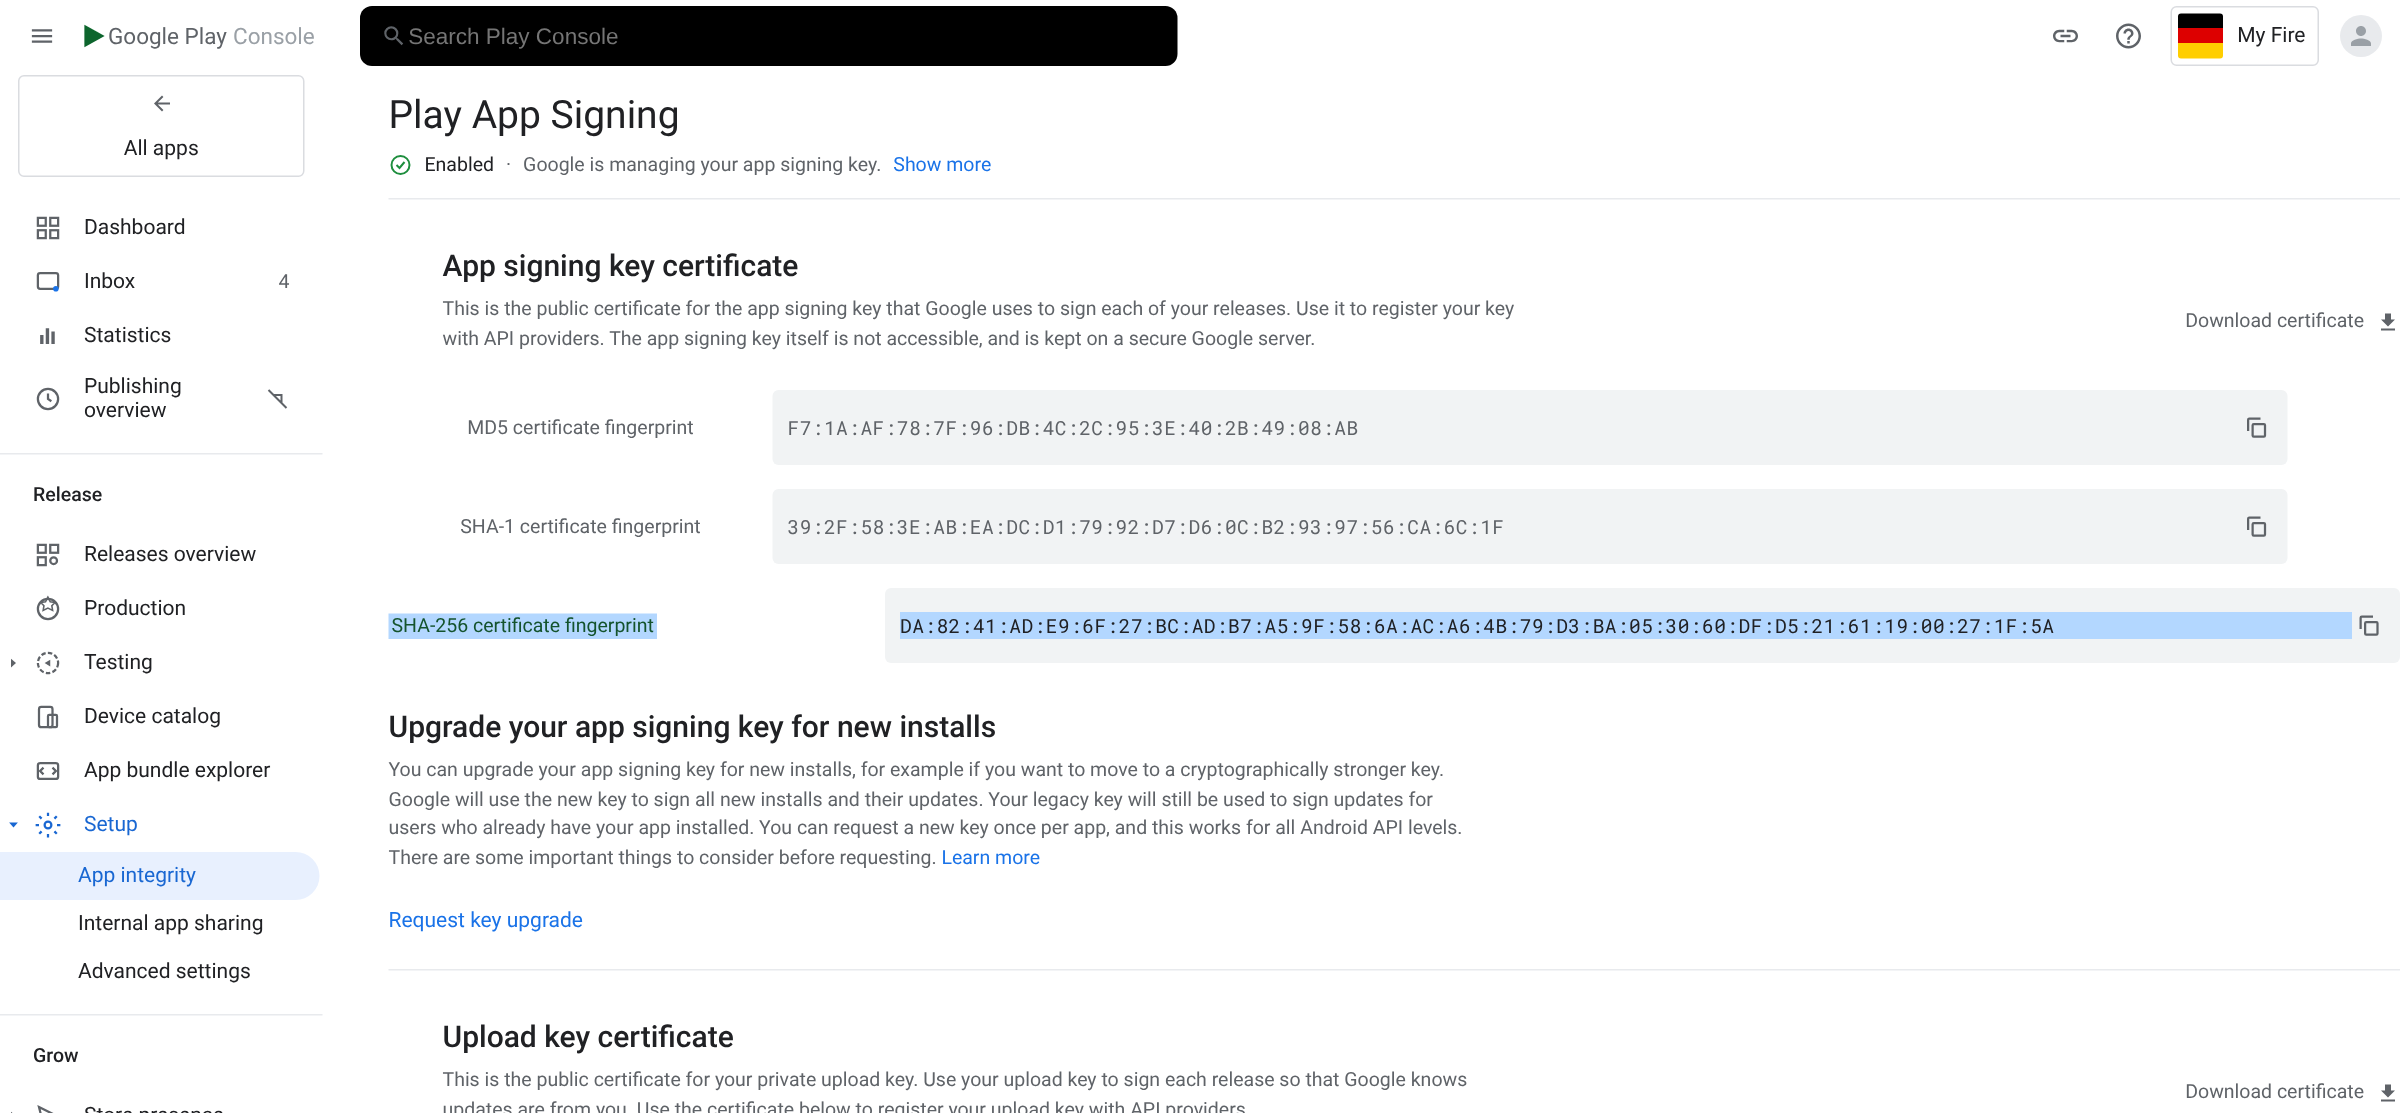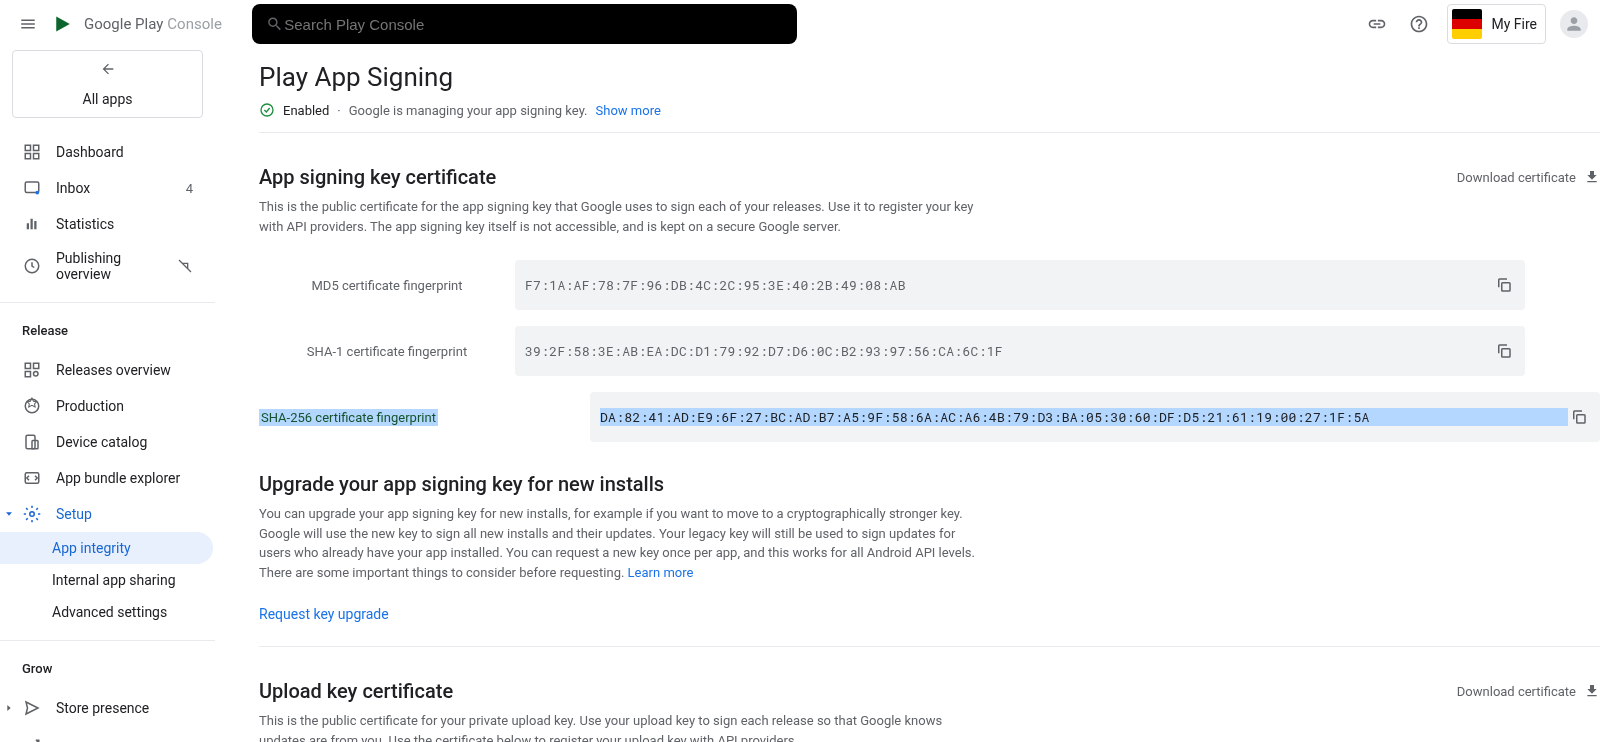--- a/index.html
+++ b/index.html
@@ -1,21 +1,21 @@
 <!DOCTYPE html>
 <html><head>
   <meta charset="utf-8">
   <style>
     * { margin: 0; padding: 0; box-sizing: border-box; }
     body { font-family: 'Google Sans', Roboto, Arial, sans-serif; font-size: 14px; color: #202124; background: #fff; }
     
     
     .topbar { display: flex; align-items: center; height: 48px; padding: 0 12px; gap: 10px; }
     .menu-icon-btn { width: 32px; height: 32px; display: flex; align-items: center; justify-content: center; cursor: pointer; border-radius: 50%; }
-    .logo { display: flex; align-items: center; gap: 12px; margin-right: 20px; }
+    .logo { display: flex; align-items: center; gap: 0; margin-right: 20px; }
     .logo-mark { width: 18px; height: 18px; }
     .logo-text { display: flex; gap: 4px; font-size: 15px; }
     .logo-dark { color: #5f6368; }
     .logo-light { color: #9aa0a6; }
     .search { flex: 0 0 545px; display: flex; align-items: center; background: #000000; height: 40px; border-radius: 8px; padding: 0 14px; gap: 1px; }
     .search input { border: none; background: transparent; outline: none; font-size: 15px; width: 100%; color: #5f6368; }
     .top-right { margin-left: auto; display: flex; align-items: center; gap: 14px; }
     .icon-btn { width: 28px; height: 28px; display: flex; align-items: center; justify-content: center; cursor: pointer; }
     .user-chip { display: flex; align-items: center; gap: 10px; border: 1px solid #dadce0; border-radius: 4px; padding: 4px 8px 4px 4px; }
     .user-avatar { width: 30px; height: 30px; border-radius: 2px; background: linear-gradient(to bottom, #000 0%, #000 33%, #dd0000 33%, #dd0000 66%, #ffce00 66%, #ffce00 100%); }
@@ -43,21 +43,21 @@
     
     
     .main { flex: 1; padding: 14px 0 40px 44px; }
     .page-title { font-size: 26px; font-weight: 400; margin-bottom: 10px; }
     .status-row { display: flex; align-items: center; gap: 8px; font-size: 13px; color: #5f6368; }
     .status-enabled { color: #202124; }
     .dot { color: #5f6368; }
     .link { color: #1a73e8; cursor: pointer; }
     .section-hr { border-top: 1px solid #e8eaed; margin-top: 14px; }
     
-    .section-header { display: flex; align-items: flex-start; justify-content: space-between; margin-top: 32px; }
+    .section-header { display: flex; align-items: center; justify-content: space-between; margin-top: 32px; margin-left: 36px; }
     .section-title-big { font-size: 20px; font-weight: 500; margin-bottom: 8px; }
     .section-desc { font-size: 13px; color: #5f6368; max-width: 730px; line-height: 1.5; margin-bottom: 24px; }
     .download-link { display: flex; align-items: center; gap: 8px; font-size: 13px; color: #5f6368; cursor: pointer; margin-top: 4px; }
     
     .fp-row { display: flex; align-items: center; margin-bottom: 16px; }
     .fp-label { width: 256px; font-size: 13px; color: #5f6368; text-align: center; }
     .fp-value-wrap { flex: 1; display: flex; background: #f1f3f4; border-radius: 4px; padding: 14px 10px 14px 10px; align-items: center; max-width: 1010px; }
     .fp-value { font-family: 'Roboto Mono', monospace; font-size: 13px; color: #5f6368; flex: 1; letter-spacing: 0.3px; }
     .copy-btn { cursor: pointer; padding: 2px; }
     .highlight .fp-label { background: #b3d7ff; color: #14532d; padding: 1px 2px; display: inline; }
@@ -185,20 +185,34 @@
       <div class="nav-item">
         <span class="nav-icon">
             <svg width="18" height="18" viewBox="0 0 24 24" fill="none" stroke="#5f6368" stroke-width="2">
               <path d="M12 1l3 6 6 1-4 4 1 6-6-3-6 3 1-6-4-4 6-1 3-6z" transform="scale(0.7) translate(5 1)"></path>
               <circle cx="12" cy="12" r="9"></circle>
             </svg>
           </span>
         <span class="label">Production</span>
       </div>
       <div class="nav-item">
+        <span class="chev">
+            <svg width="10" height="10" viewBox="0 0 24 24" fill="#5f6368">
+              <path d="M8 5l8 7-8 7z"></path>
+            </svg>
+          </span>
+        <span class="nav-icon">
+            <svg width="18" height="18" viewBox="0 0 24 24" fill="none" stroke="#5f6368" stroke-width="2">
+              <circle cx="12" cy="12" r="9" stroke-dasharray="4 2"></circle>
+              <path d="M9 12l5-3v6l-5-3z" fill="#5f6368" stroke="none"></path>
+            </svg>
+          </span>
+        <span class="label">Testing</span>
+      </div>
+      <div class="nav-item">
         <span class="nav-icon">
             <svg width="18" height="18" viewBox="0 0 24 24" fill="none" stroke="#5f6368" stroke-width="2">
               <rect x="4" y="3" width="12" height="18" rx="2"></rect>
               <rect x="12" y="10" width="8" height="11" rx="1"></rect>
             </svg>
           </span>
         <span class="label">Device catalog</span>
       </div>
       <div class="nav-item">
         <span class="nav-icon">

